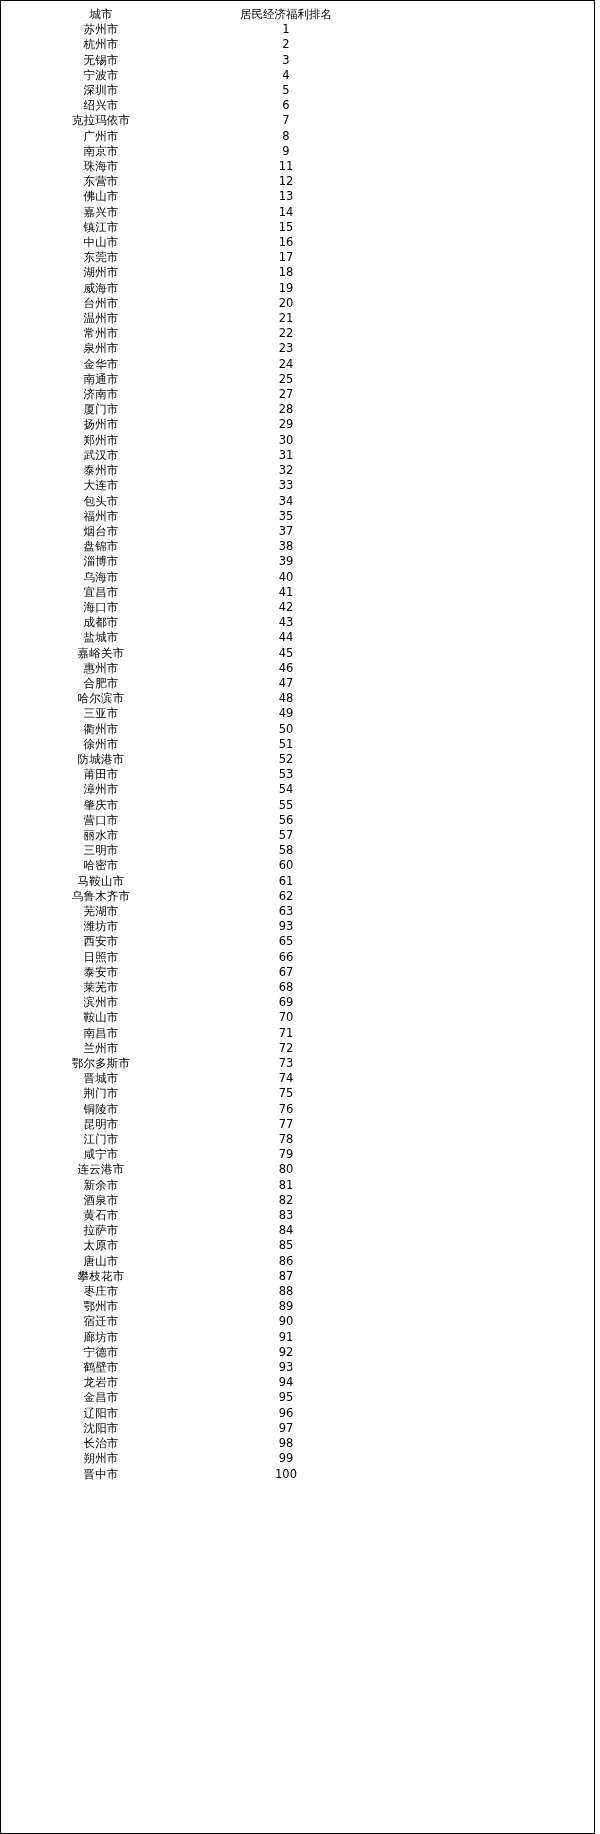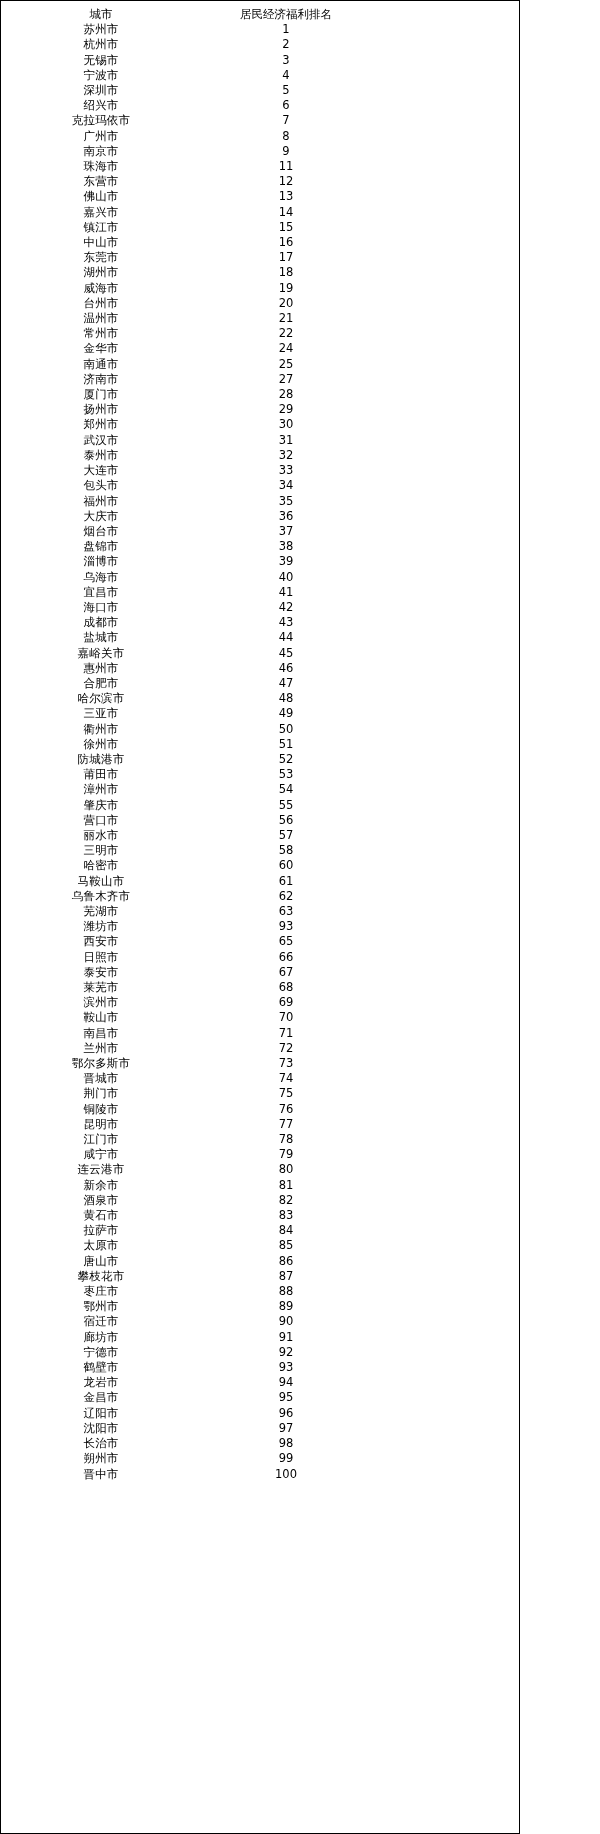--- a/index.html
+++ b/index.html
@@ -9,21 +9,21 @@
   }
   body {
     width: 600px;
     height: 1834px;
     font-family: "DejaVu Sans", "Liberation Sans", sans-serif;
     color: #000000;
     overflow: hidden;
   }
   .page {
     position: relative;
-    width: 520px;
+    width: 595px;
     height: 1834px;
     border: 1px solid #000000;
     box-sizing: border-box;
     background: #ffffff;
   }
   .table-wrap {
     position: absolute;
     left: 0;
     top: 6px;
     width: 600px;
@@ -152,20 +152,24 @@
           </tr>
           <tr>
             <td class="city">温州市</td>
             <td class="rank">21</td>
           </tr>
           <tr>
             <td class="city">常州市</td>
             <td class="rank">22</td>
           </tr>
           <tr>
+            <td class="city">泉州市</td>
+            <td class="rank">23</td>
+          </tr>
+          <tr>
             <td class="city">金华市</td>
             <td class="rank">24</td>
           </tr>
           <tr>
             <td class="city">南通市</td>
             <td class="rank">25</td>
           </tr>
           <tr>
             <td class="city">济南市</td>
             <td class="rank">27</td>
@@ -194,24 +198,20 @@
             <td class="city">大连市</td>
             <td class="rank">33</td>
           </tr>
           <tr>
             <td class="city">包头市</td>
             <td class="rank">34</td>
           </tr>
           <tr>
             <td class="city">福州市</td>
             <td class="rank">35</td>
-          </tr>
-          <tr>
-            <td class="city">大庆市</td>
-            <td class="rank">36</td>
           </tr>
           <tr>
             <td class="city">烟台市</td>
             <td class="rank">37</td>
           </tr>
           <tr>
             <td class="city">盘锦市</td>
             <td class="rank">38</td>
           </tr>
           <tr>

